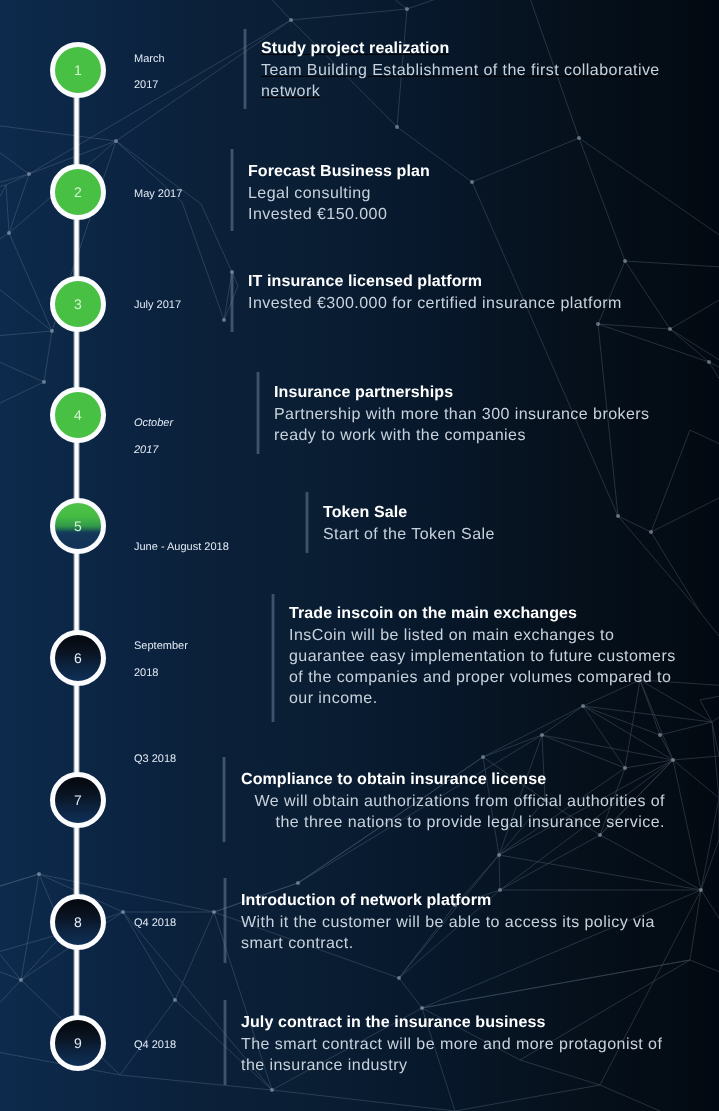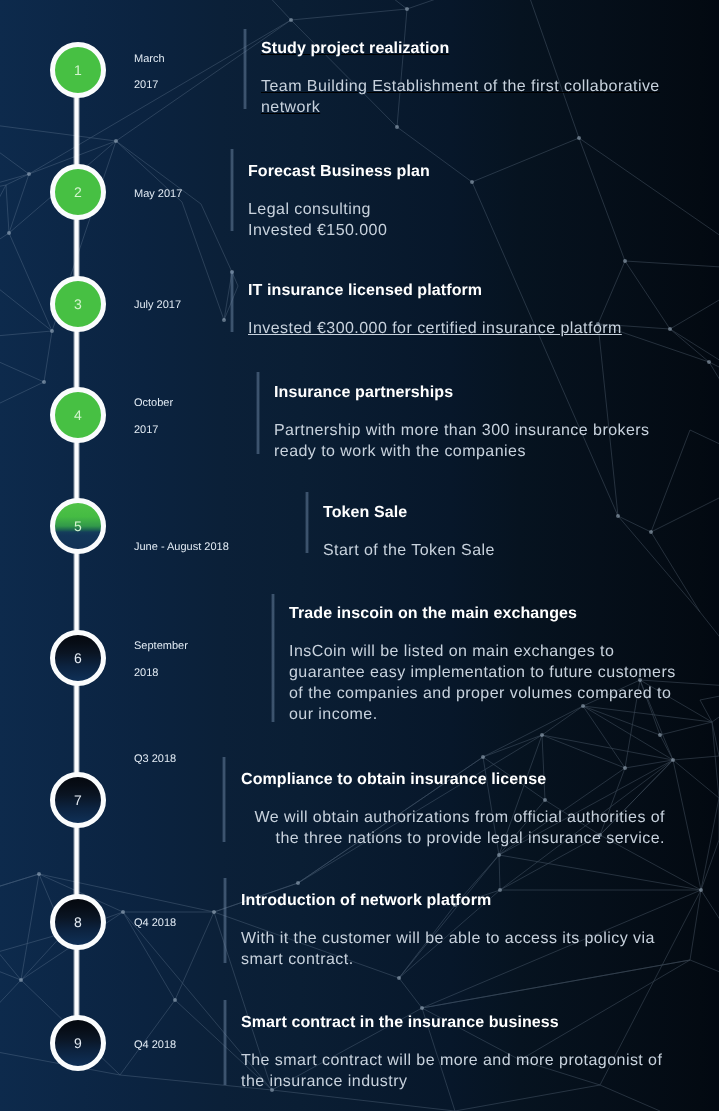--- a/index.html
+++ b/index.html
@@ -27,21 +27,21 @@
   .node.current span{color:#d4f5d0;}
   .node.todo{background:linear-gradient(180deg,#05090f 0%,#070d16 18%,#0a1524 40%,#0c2340 68%,#0f3057 100%);}
   .node.todo span{color:#e3eaf2;}
 
   .date{position:absolute;left:134px;color:#e2ebf4;font-size:11px;line-height:26.5px;
         white-space:pre-line;}
 
   .sep{position:absolute;width:4px;background:linear-gradient(90deg,rgba(110,135,165,0) 0%,rgba(110,135,165,0.42) 26%,rgba(110,135,165,0.58) 50%,rgba(110,135,165,0.45) 74%,rgba(110,135,165,0) 100%);}
   .block{position:absolute;}
   .ttl{font-size:16px;font-weight:bold;color:#ffffff;letter-spacing:0.1px;line-height:22px;}
-  .dsc{font-size:16px;color:#c8d2dd;letter-spacing:0.45px;line-height:21px;margin-top:16px;}
+  .dsc{font-size:16px;color:#c8d2dd;letter-spacing:0.45px;line-height:21px;}
 </style>
 </head>
 <body>
 
 <div id="page">
   <div id="bg"></div>
   <svg id="net" viewBox="0 0 719 1111" preserveAspectRatio="none">
 <g stroke="#9fb4c9" stroke-width="0.65" fill="none" opacity="0.33">
 <line x1="-45" y1="120" x2="29" y2="174"></line>
         <line x1="29" y1="174" x2="6" y2="185"></line>
@@ -262,28 +262,28 @@
       <div class="block" style="left: 248px; top: 160.5px; width: 400px;">
         <div class="ttl">Forecast Business plan</div>
         <div class="dsc" style="white-space: pre-line;">Legal consulting
 Invested €150.000</div>
       </div>
       <div class="node done" style="top: 275.5px;">
         <span>3</span>
       </div>
       <div class="date" style="top: 292.25px;">July 2017</div>
       <div class="sep" style="left: 229.5px; top: 271px; height: 61px;"></div>
-      <div class="block" style="left: 248px; top: 280px; width: 400px;">
+      <div class="block" style="left: 248px; top: 271px; width: 400px;">
         <div class="ttl">IT insurance licensed platform</div>
-        <div class="dsc" style="white-space: pre-line; text-decoration: underline;">Invested €300.000 for certified insurance platform</div>
+        <div class="dsc" style="white-space: pre-line;">Invested €300.000 for certified insurance platform</div>
       </div>
       <div class="node done" style="top: 386.5px;">
         <span>4</span>
       </div>
-      <div class="date" style="top: 390px;">October
+      <div class="date" style="top: 410px; font-style: italic;">October
 2017</div>
       <div class="sep" style="left: 255.5px; top: 372px; height: 82px;"></div>
       <div class="block" style="left: 274px; top: 381.6px; width: 396px;">
         <div class="ttl">Insurance partnerships</div>
         <div class="dsc" style="white-space: pre-line;">Partnership with more than 300 insurance brokers ready to work with the companies</div>
       </div>
       <div class="node current" style="top: 497.5px;">
         <span>5</span>
       </div>
       <div class="date" style="top: 534px;">June - August 2018</div>
@@ -319,17 +319,17 @@
       <div class="block" style="left: 241px; top: 889.8px; width: 420px;">
         <div class="ttl">Introduction of network platform</div>
         <div class="dsc" style="white-space: pre-line;">With it the customer will be able to access its policy via smart contract.</div>
       </div>
       <div class="node todo" style="top: 1015px;">
         <span>9</span>
       </div>
       <div class="date" style="top: 1031.75px;">Q4 2018</div>
       <div class="sep" style="left: 222.5px; top: 1000px; height: 85px;"></div>
       <div class="block" style="left: 241px; top: 1011.8px; width: 430px;">
-        <div class="ttl">Smart contract in the insurance business</div>
+        <div class="ttl">July contract in the insurance business</div>
         <div class="dsc" style="white-space: pre-line;">The smart contract will be more and more protagonist of the insurance industry</div>
       </div>
     </div>
 </div>
 
 </body></html>

